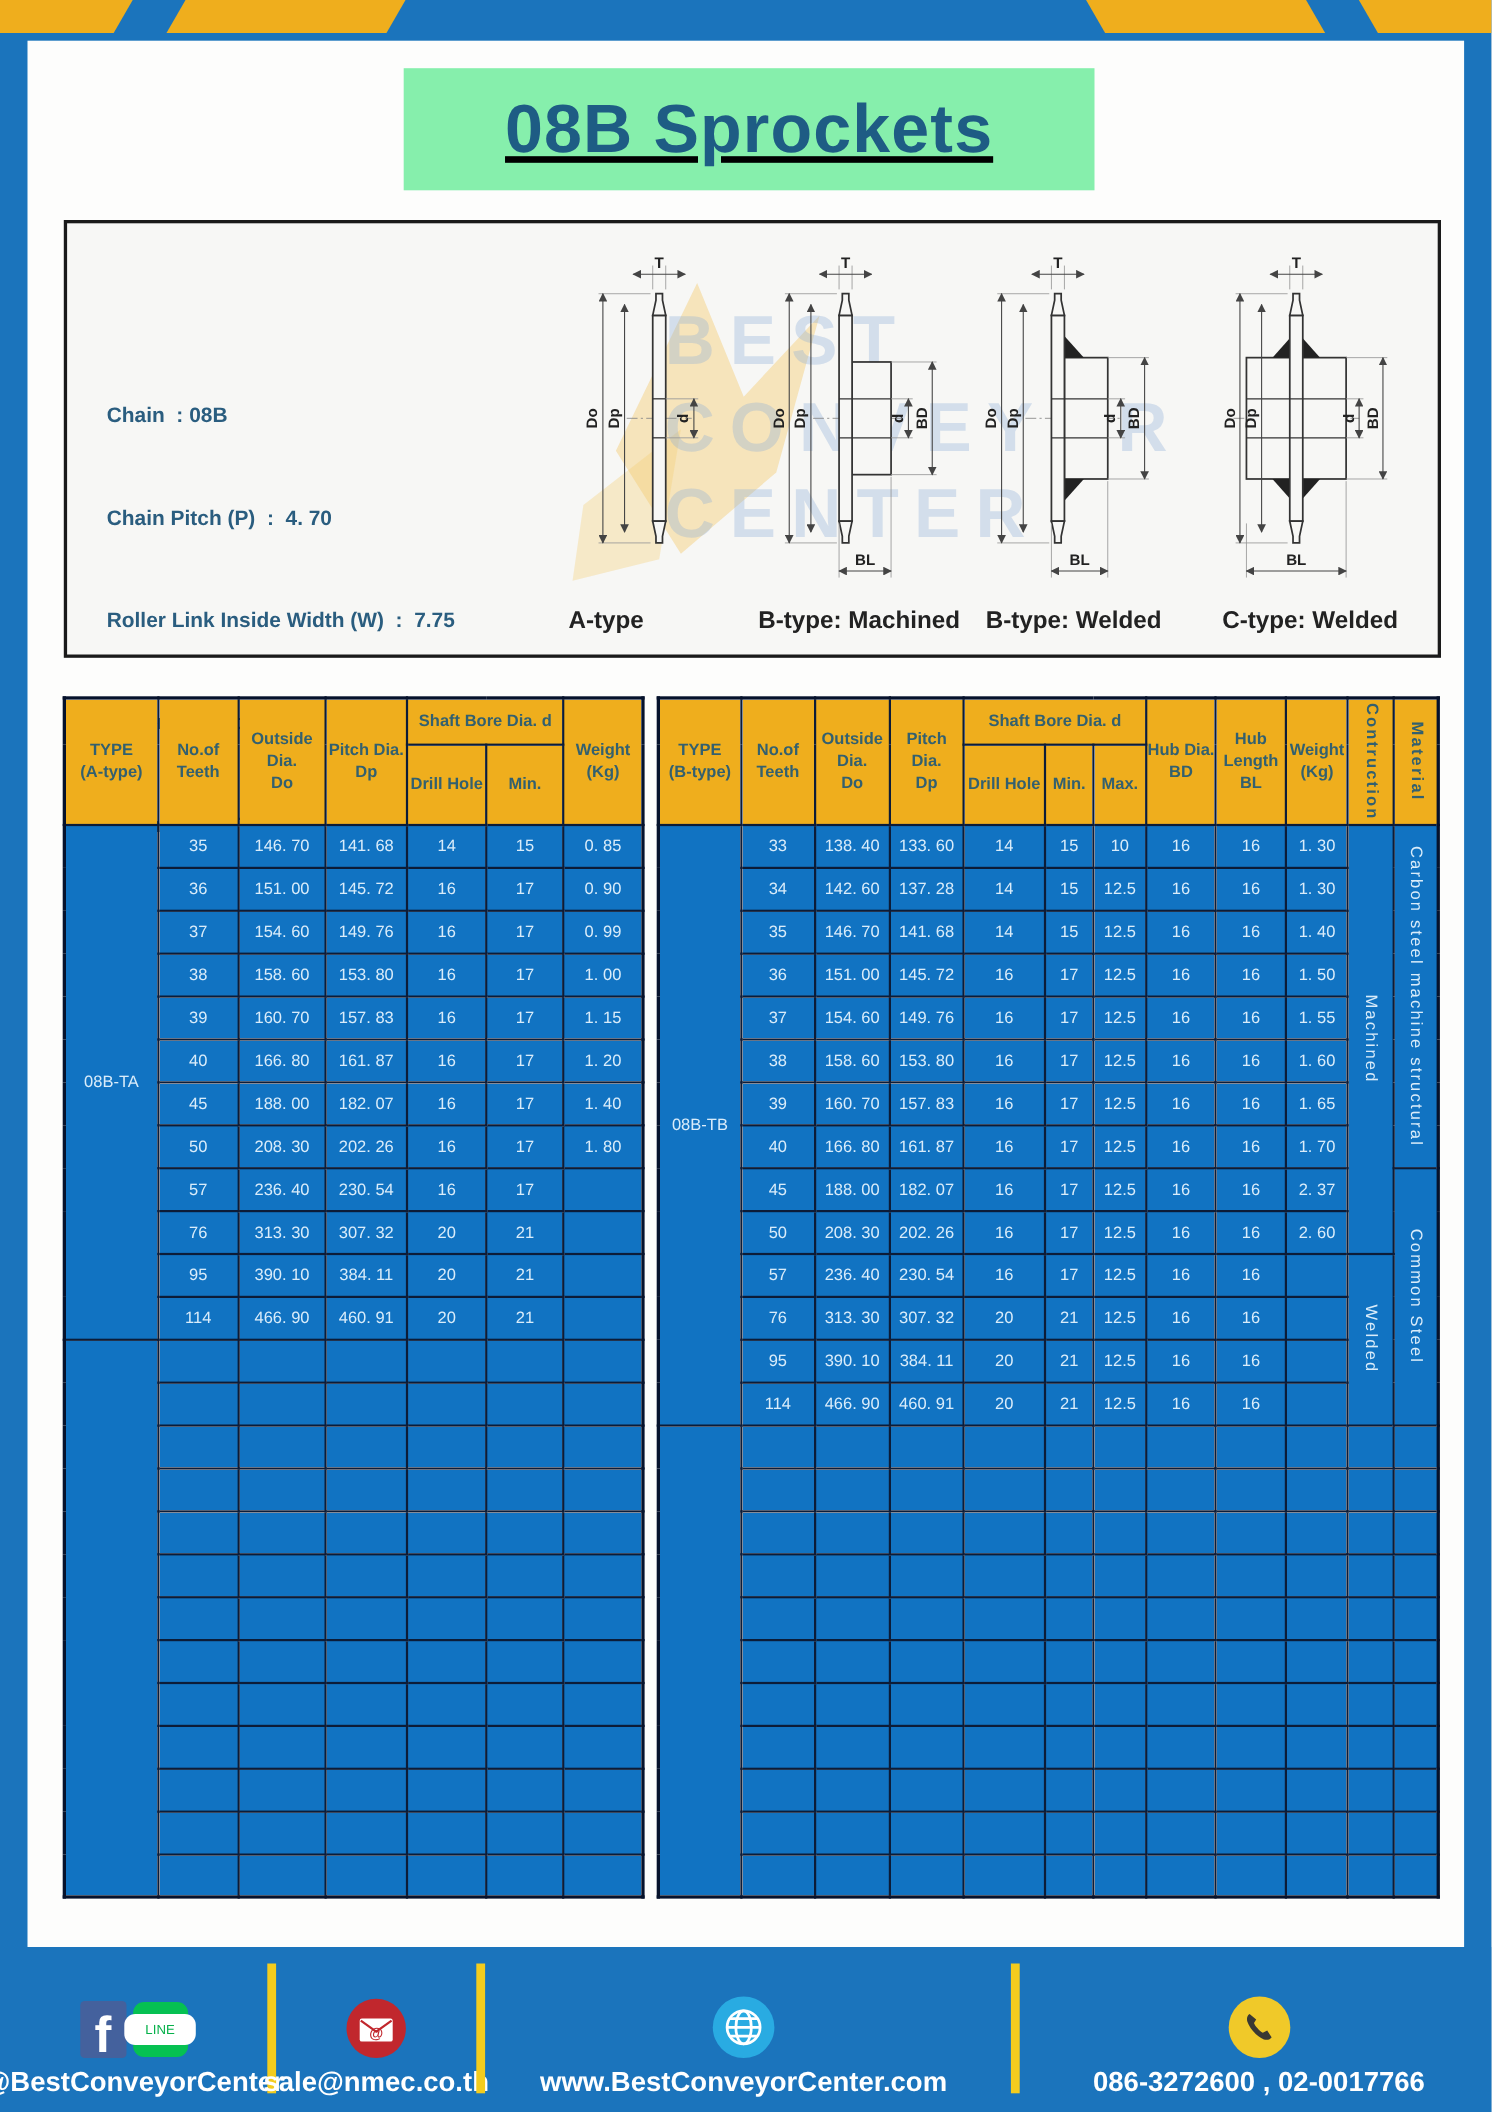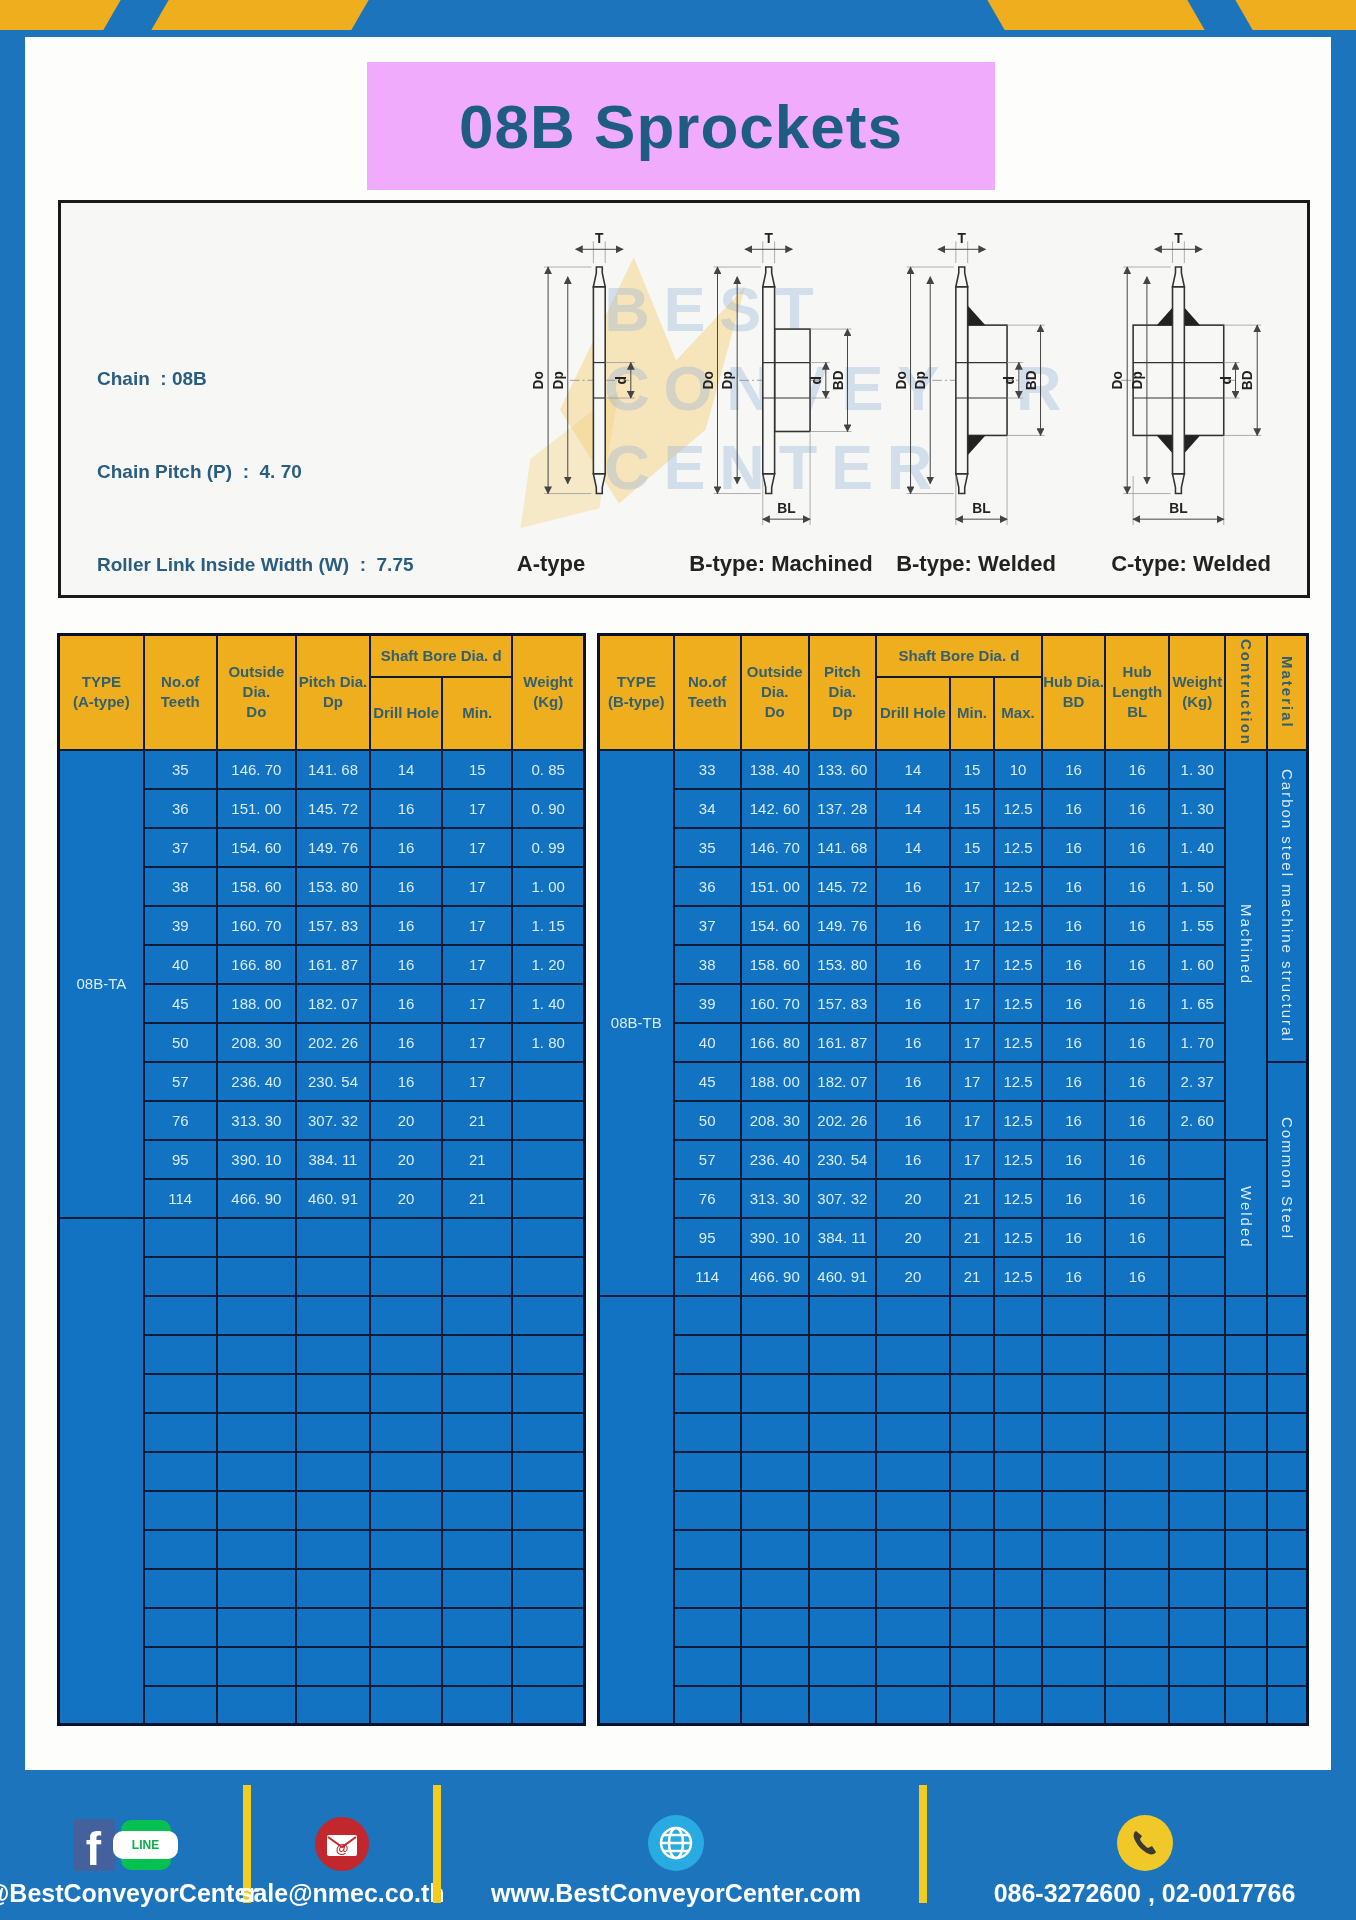--- a/index.html
+++ b/index.html
@@ -4,21 +4,21 @@
 <style>
   html,body{margin:0;padding:0;background:#e8e8e8;font-family:"Liberation Sans",sans-serif;}
   .page{position:relative;width:1356px;height:1920px;margin:0 auto;background:#1b74bc;overflow:hidden;}
   
   .stripe{position:absolute;top:0;height:30px;background:#efae1d;}
   .sk-l{transform:skewX(-30deg);}
   .sk-r{transform:skewX(30deg);}
   
   .content{position:absolute;left:25px;top:37px;width:1306px;height:1733px;background:#fdfdfc;}
   
-  .title-band{position:absolute;left:367px;top:62px;width:628px;height:128px;background:#f0abfc;display:flex;align-items:center;justify-content:center;}
+  .title-band{position:absolute;left:367px;top:62px;width:628px;height:111px;background:#86efac;display:flex;align-items:center;justify-content:center;text-decoration:underline;}
   .title-band h1{margin:0;font-size:62px;font-weight:bold;color:#1e5c84;letter-spacing:1px;}
   
   .diagram-panel{position:absolute;left:58px;top:200px;width:1252px;height:398px;background:#f7f7f5;border:3px solid #1a1a1a;box-sizing:border-box;}
   .chain-specs{position:absolute;left:36px;top:98px;color:#2a5d7f;font-weight:bold;font-size:19px;line-height:31px;white-space:pre;}
   #diagram-svg{position:absolute;left:0;top:0;width:100%;height:100%;}
   .caption{position:absolute;top:348px;transform:translateX(-50%);font-size:22px;font-weight:bold;color:#222;white-space:nowrap;}
   .dim{stroke:#444;stroke-width:1;}
   .ext{stroke:#999;stroke-width:0.8;}
   .cl{stroke:#888;stroke-width:0.8;stroke-dasharray:10 3 2 3;}
   .ln{fill:#f7f7f5;stroke:#333;stroke-width:1.6;}
@@ -41,21 +41,21 @@
   .vert{writing-mode:vertical-rl;letter-spacing:2px;}
   th.vert{height:110px;}
   
   .footer{position:absolute;left:0;bottom:0;width:1356px;height:150px;background:#1b74bc;}
   .fsec{position:absolute;top:0;height:150px;display:flex;flex-direction:column;align-items:center;justify-content:flex-end;padding-bottom:12px;box-sizing:border-box;}
   .ficons{display:flex;gap:6px;align-items:center;margin-bottom:8px;}
   .ftext{color:#fff;font-weight:bold;font-size:25px;white-space:nowrap;}
   .fdiv{position:absolute;top:15px;width:8px;height:118px;background:#f3cc1e;}
   .fb-ic{width:42px;height:52px;background:#44619d;border-radius:4px;color:#fff;font-size:46px;font-weight:bold;display:flex;align-items:flex-end;justify-content:center;line-height:44px;}
   .line-ic{width:50px;height:50px;background:#06c152;border-radius:10px;display:flex;align-items:center;justify-content:center;}
-  .line-bubble{background:#fff;border-radius:10px;padding:7px 19px;color:#06b14a;font-size:12px;font-weight:bold;letter-spacing:0;}
+  .line-bubble{background:#fff;border-radius:10px;padding:7px 19px;color:#06b14a;font-size:12px;font-weight:normal;letter-spacing:0;}
   .mail-ic{width:54px;height:54px;background:#c1272d;border-radius:50%;display:flex;align-items:center;justify-content:center;}
   .globe-ic{width:56px;height:56px;background:#29abe2;border-radius:50%;display:flex;align-items:center;justify-content:center;}
   .phone-ic{width:56px;height:56px;background:#f0c929;border-radius:50%;display:flex;align-items:center;justify-content:center;color:#35342f;font-size:34px;}
 </style>
 </head>
 <body>
 
 <div class="page">
 
   <div class="stripe sk-l" style="left:-18px;width:130px;"></div>

